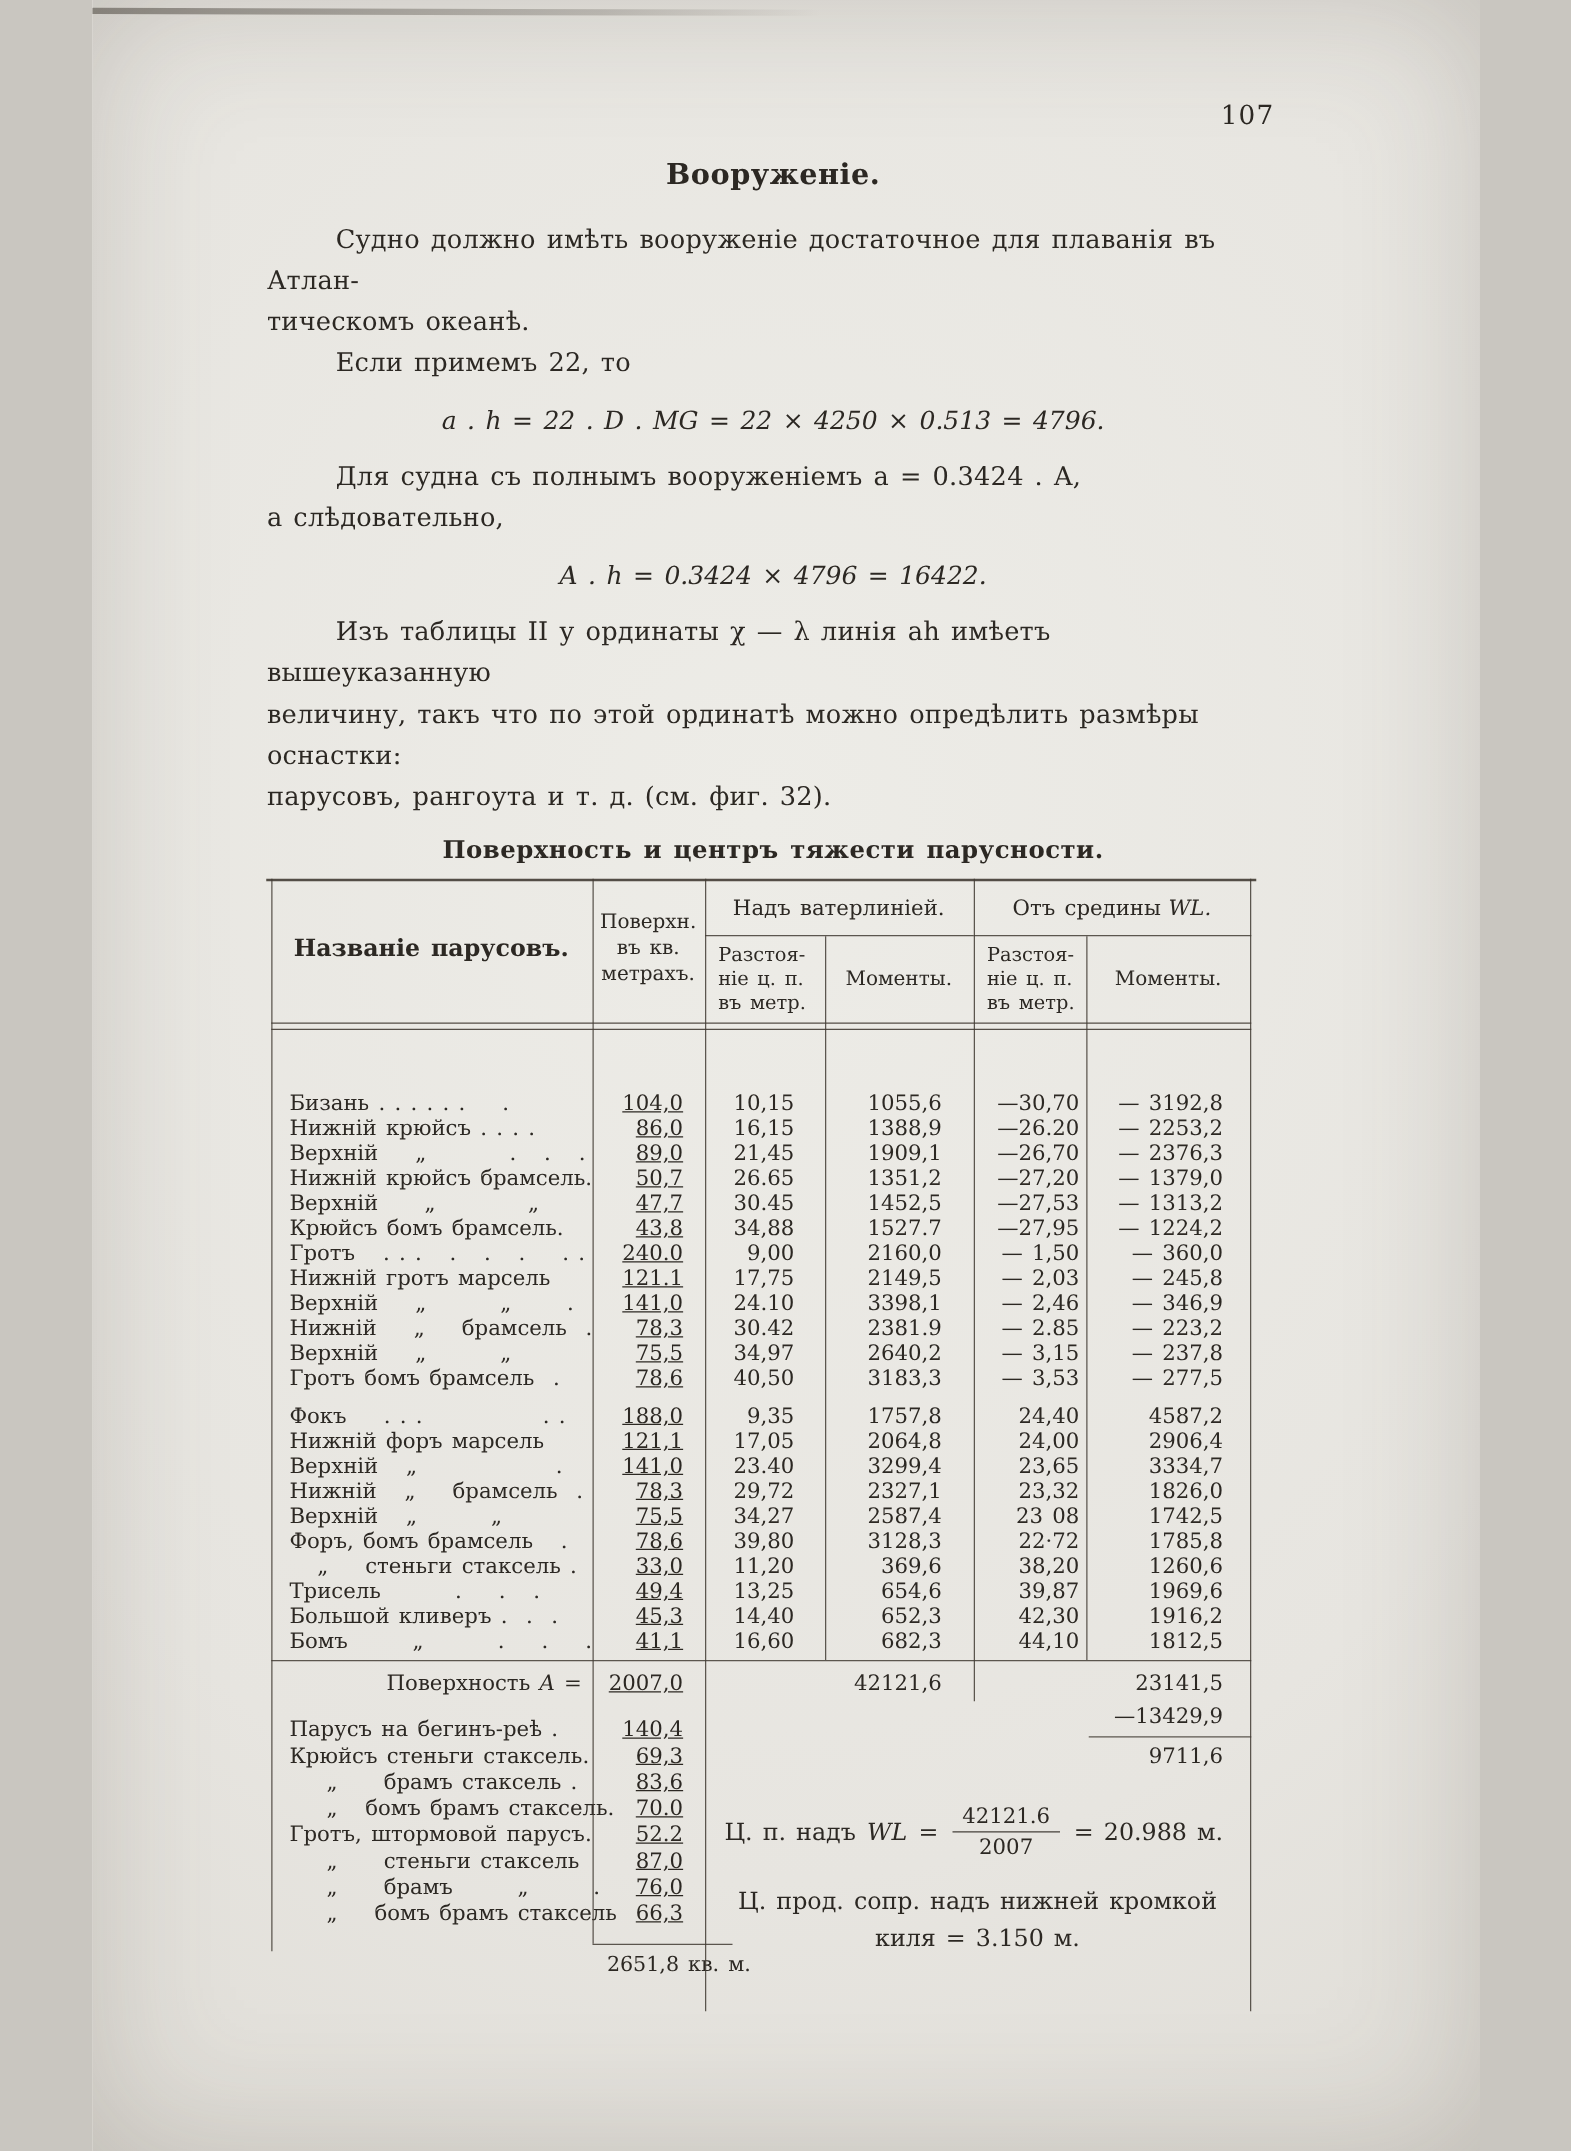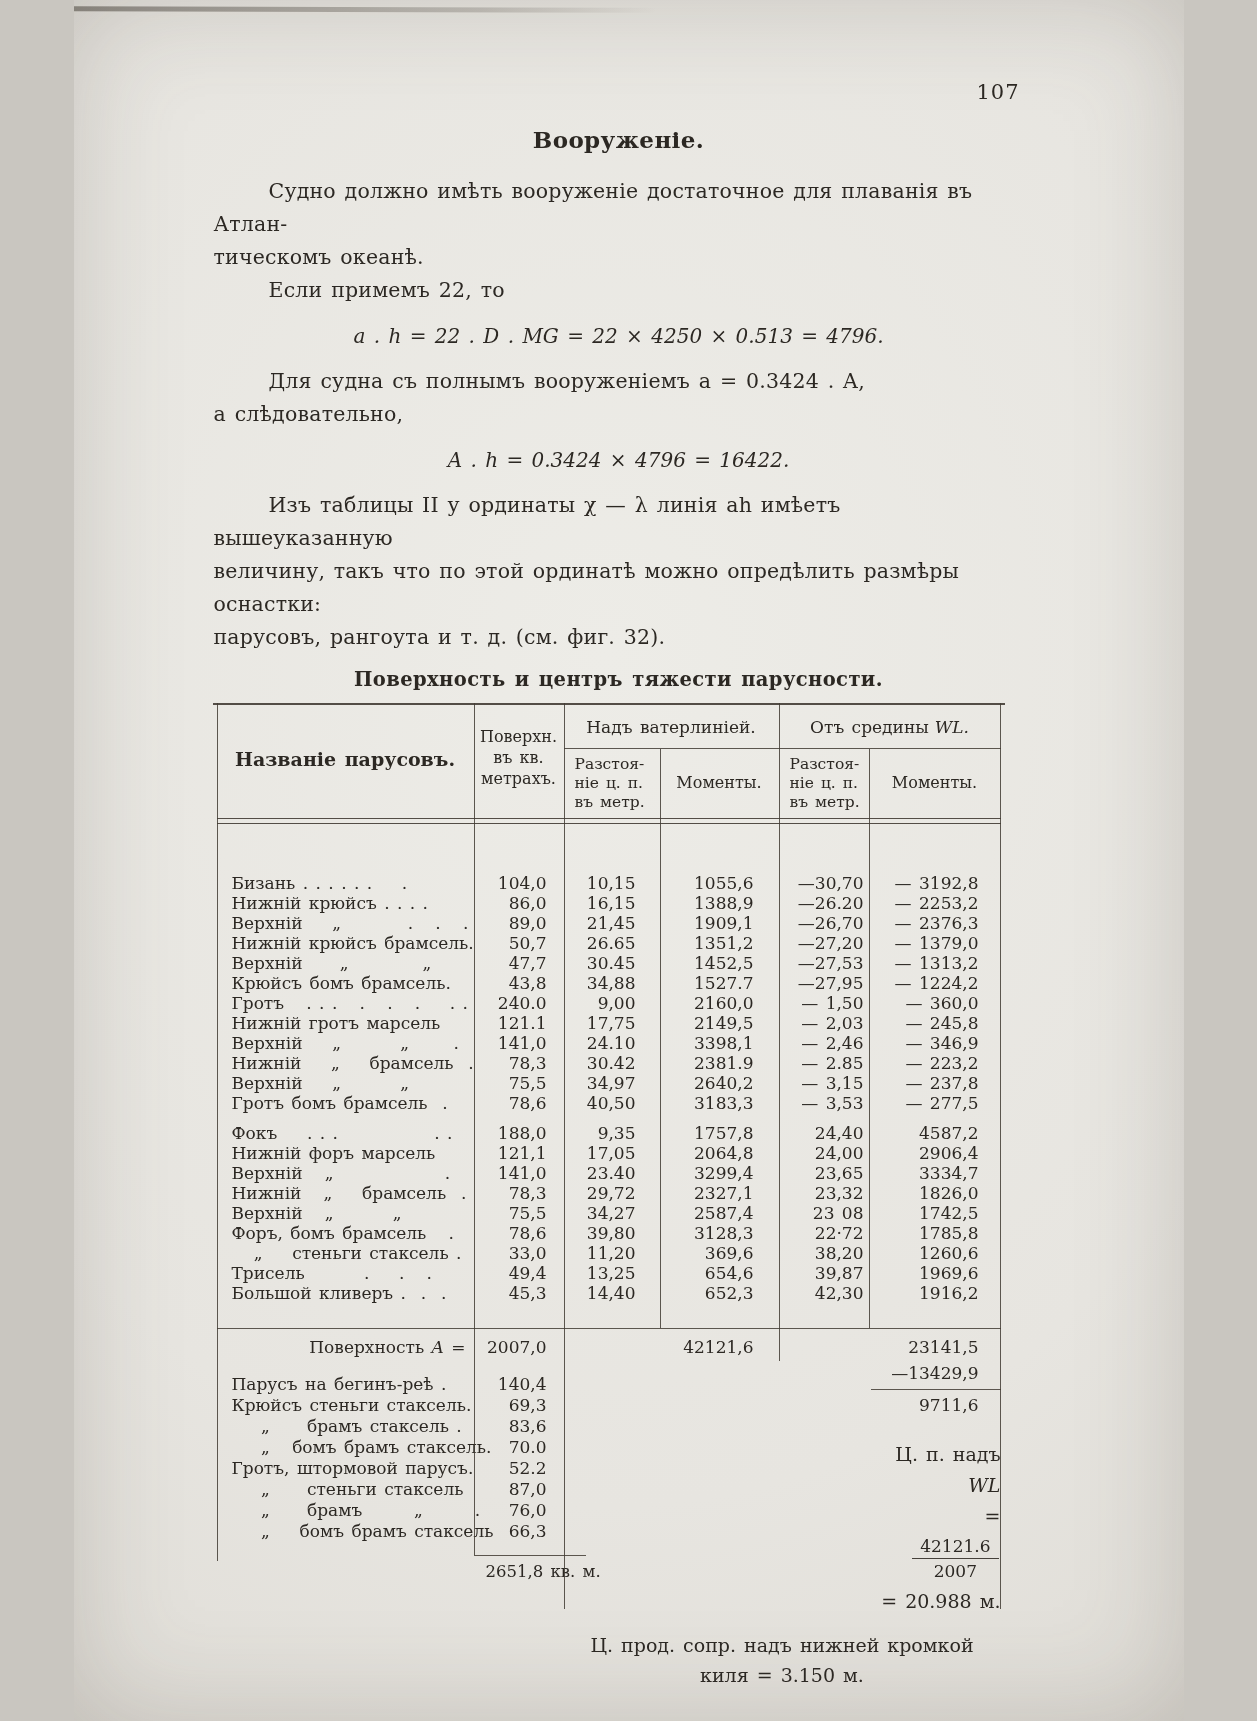--- a/index.html
+++ b/index.html
@@ -53,38 +53,38 @@
   .s-mom { text-align:center; padding-top:24px; font-size:16px; }
 
   .t-dblrule { position:absolute; top:115px; left:0; width:784px; height:4px; border-top:1.5px solid rgba(66,60,52,.9); border-bottom:1.5px solid rgba(66,60,52,.9); box-sizing:content-box; }
 
   .t-body { position:absolute; top:170px; left:0; width:784px; }
   .trow { display:grid; grid-template-columns:257px 90px 96px 119px 90px 132px; height:20px; line-height:20px; }
   .rowgap { height:10px; }
   .c { box-sizing:border-box; overflow:visible; }
   .c.name { padding-left:15px; white-space:pre; }
   .c.num { text-align:right; }
-  .c.surf { padding-right:17px; }
+  .c.surf { padding-right:17px;text-decoration:underline; }
   .c.d1 { padding-right:24px; }
   .c.m1 { padding-right:25px; }
   .c.d2 { padding-right:5px; }
   .c.m2 { padding-right:22px; }
 
   .t-total { position:absolute; top:625px; left:0; width:784px; border-top:1.5px solid rgba(66,60,52,.85); padding-top:7px; }
   .t-total .trow { height:22px; line-height:22px; }
   .total-label { text-align:right; padding-right:8px; white-space:nowrap; }
 
   .t-bottom { position:absolute; top:659px; left:0; width:784px; display:flex; }
   .b-left { width:347px; padding-top:12px; box-sizing:border-box; }
   .trow3 { display:grid; grid-template-columns:257px 90px; height:21px; line-height:21px; }
   .b-right { width:437px; box-sizing:border-box; }
   .mid2 { width:130px; margin-left:auto; text-align:right; padding-right:22px; box-sizing:border-box; height:22px; line-height:22px; }
   .nines { width:130px; margin-left:auto; margin-top:5px; border-top:1.5px solid rgba(66,60,52,.85); text-align:right; padding:5px 22px 0 0; box-sizing:border-box; font-size:17px; }
   .bformula { font-size:19px; }
-  .f3 { display:flex; align-items:flex-end; gap:9px; margin:28px 0 0 16px;flex-direction:column; }
+  .f3 { display:flex; align-items:center; gap:9px; margin:28px 0 0 16px; }
   .f3 .frac { margin:0 2px; font-style:normal; font-size:17px; line-height:20px; }
   .f3 i { font-style:italic; }
   .f4 { margin-top:18px; text-align:center; white-space:pre-line; line-height:30px; }
 
   .t-foot { position:absolute; top:852px; left:257px; width:100px; border-top:1.5px solid rgba(66,60,52,.85); padding:6px 0 0 12px; white-space:nowrap; font-size:16.5px; }
 </style>
 </head>
 <body>
 
 <div class="page">
@@ -333,20 +333,28 @@
 
             <div class="trow">
               <div class="c name">Большой кливеръ .  .  .</div>
               <div class="c num surf">45,3</div>
               <div class="c num d1">14,40</div>
               <div class="c num m1">652,3</div>
               <div class="c num d2">42,30</div>
               <div class="c num m2">1916,2</div>
             </div>
 
+            <div class="trow">
+              <div class="c name">Бомъ       „        .    .    .</div>
+              <div class="c num surf">41,1</div>
+              <div class="c num d1">16,60</div>
+              <div class="c num m1">682,3</div>
+              <div class="c num d2">44,10</div>
+              <div class="c num m2">1812,5</div>
+            </div>
           </div>
       </div>
 
       <div class="t-total">
         <div class="trow">
           <div class="c total-label"><span>Поверхность </span><i>A</i><span> =</span></div>
           <div class="c num surf">2007,0</div>
           <div class="c num d1"></div>
           <div class="c num m1">42121,6</div>
           <div class="c num d2"></div>

